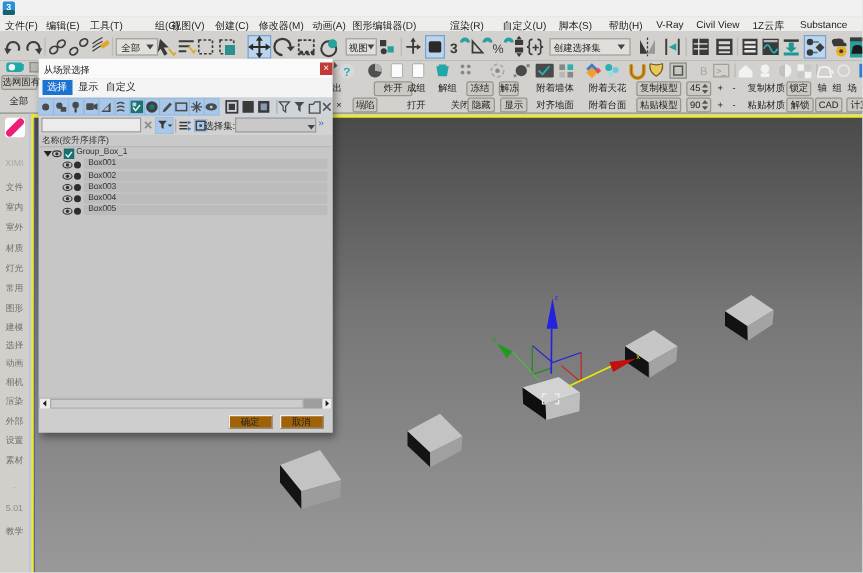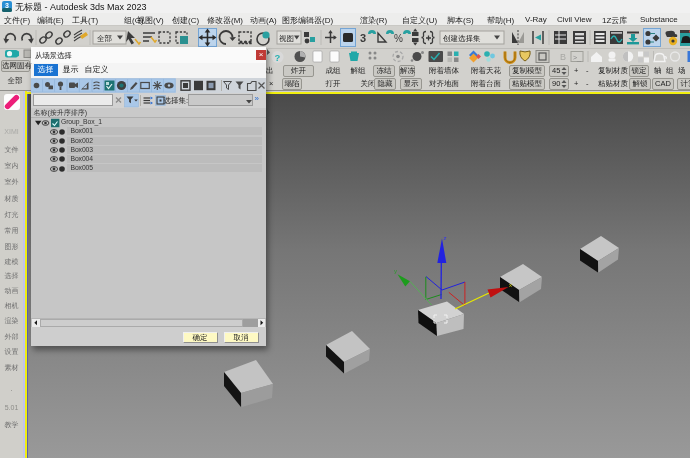--- a/index.html
+++ b/index.html
@@ -39,31 +39,30 @@
 #dtools{left:0;top:31px;width:100%;height:15px;background:#cfd4da;}
 #dsearch{left:0;top:46px;width:100%;height:15px;background:#d2d2d2;}
 #dfield{position:absolute;left:2px;top:1.5px;width:80px;height:12px;background:#ebebeb;border:1px solid #9a9a9a;}
 #dhdr{left:0;top:61px;width:100%;height:10px;background:#c9c9c9;border-bottom:1px solid #b0b0b0;font-size:7px;color:#333;padding-left:3px;line-height:10px;}
 #dlist{left:0;top:71px;width:100%;height:200px;background:#c6c6c6;}
 .trow{position:absolute;left:0;width:100%;height:9.2px;}
 .stripe{position:absolute;left:36px;right:4px;top:0.7px;height:8px;background:#bcbcbc;}
 .tlab{position:absolute;top:0.8px;font-size:6.8px;color:#333;line-height:8.5px;letter-spacing:-0.1px;}
 #dscroll{left:0;top:271px;width:100%;height:9px;background:#c0c0c0;border-top:1px solid #b5b5b5;}
 #dbot{left:0;top:280px;width:100%;height:19.5px;background:#cecece;}
-.dbtn{position:absolute;top:5px;width:35px;height:11px;background:#fef9c3;border:1px solid #909090;border-top-color:#f0f0f0;border-left-color:#f0f0f0;font-size:7.5px;text-align:center;line-height:9px;color:#222;}
+.dbtn{position:absolute;top:5px;width:35px;height:11px;background:#a16207;border:1px solid #909090;border-top-color:#f0f0f0;border-left-color:#f0f0f0;font-size:7.5px;text-align:center;line-height:9px;color:#222;}
 </style></head>
 <body>
 <div id="page">
   <div class="abs" id="titlebar">
     <svg class="abs" style="left:2px;top:1px" width="10" height="11" viewBox="0 0 10 11">
       <rect x="0" y="0" width="10" height="9" rx="2" fill="#2a8fd4"></rect>
       <rect x="0" y="7" width="10" height="4" rx="1.5" fill="#16626e"></rect>
       <text x="5" y="7" font-size="7" fill="#fff" text-anchor="middle" font-weight="bold">3</text>
     </svg>
-    <div class="abs txt">无标题 - Autodesk 3ds Max 2023</div>
   </div>
   <div class="abs" id="menubar">
     <span class="mi" style="left:4px">文件(F)</span>
     <span class="mi" style="left:37px">编辑(E)</span>
     <span class="mi" style="left:72px">工具(T)</span>
     <span class="mi" style="left:124px">组(G)</span>
     <span class="mi" style="left:137px">视图(V)</span>
     <span class="mi" style="left:172px">创建(C)</span>
     <span class="mi" style="left:207px">修改器(M)</span>
     <span class="mi" style="left:250px">动画(A)</span>
@@ -322,21 +321,21 @@
           <rect x="644" y="8.5" width="5" height="5"></rect>
         </g>
 <line x1="653.5" y1="2" x2="653.5" y2="13" stroke="#bbbab6"></line>
 <path d="M655,8 q0,-3.5 4.5,-3.5 q4.5,0 4.5,3.5 l1,4.5 h-11 z M664,8 q3,-1 2,2" fill="none" stroke="#f2f2f2" stroke-width="1.4"></path>
 <circle cx="675" cy="7.5" r="4.5" fill="none" stroke="#e8e8e8" stroke-width="1.3"></circle>
 <rect x="687.5" y="2" width="2.5" height="11" fill="#3a78d8"></rect>
 </svg>
     </div>
   <div class="abs" id="row3">
     <span class="plab" style="left:266px;top:1px">出</span>
-    <div class="pbtn" style="left:283px;top:1px;width:31px">炸开</div>
+    <div class="pbtn" style="left:299px;top:1px;width:31px">炸开</div>
     <span class="plab" style="left:323px;top:1px;width:20px">成组</span>
     <span class="plab" style="left:348px;top:1px;width:20px">解组</span>
     <div class="pbtn" style="left:373px;top:1px;width:22px">冻结</div>
     <div class="pbtn" style="left:399px;top:1px;width:16px">解冻</div>
     <span class="plab" style="left:426px;top:1px;width:36px">附着墙体</span>
     <span class="plab" style="left:468px;top:1px;width:36px">附着天花</span>
     <div class="pbtn" style="left:509px;top:1px;width:36px">复制模型</div>
     <div class="pbtn" style="left:549px;top:1px;width:20px;text-align:left;padding-left:2px">45<svg width="6" height="10" viewBox="0 0 6 10" style="position:absolute;right:1px;top:0">
           <polygon points="0.5,4 5.5,4 3,1" fill="#555"></polygon>
           <polygon points="0.5,6 5.5,6 3,9" fill="#555"></polygon>

